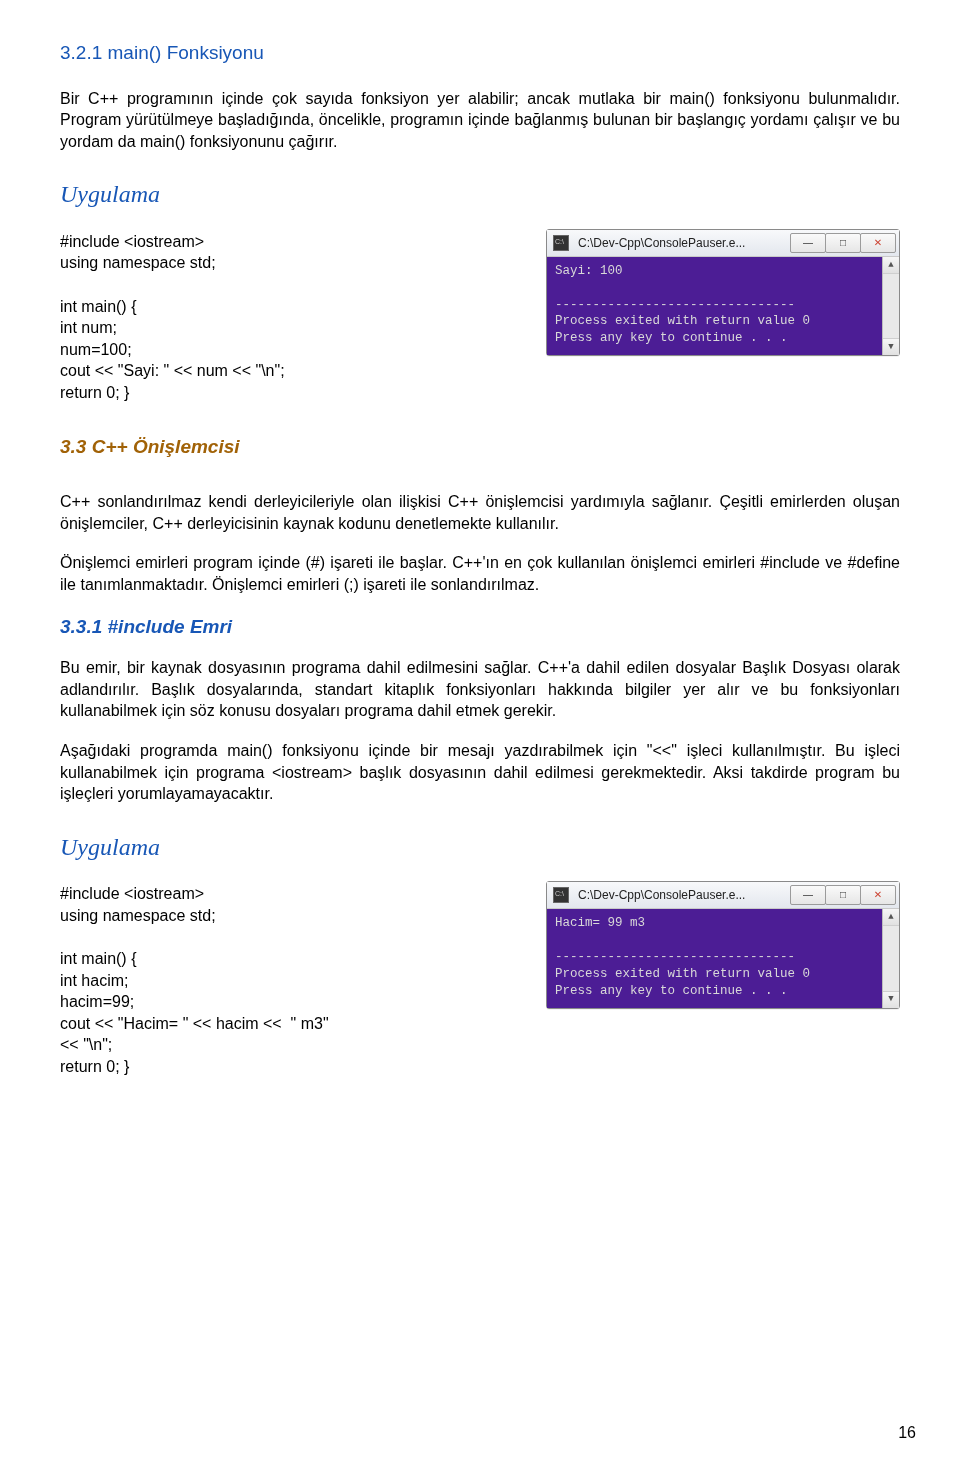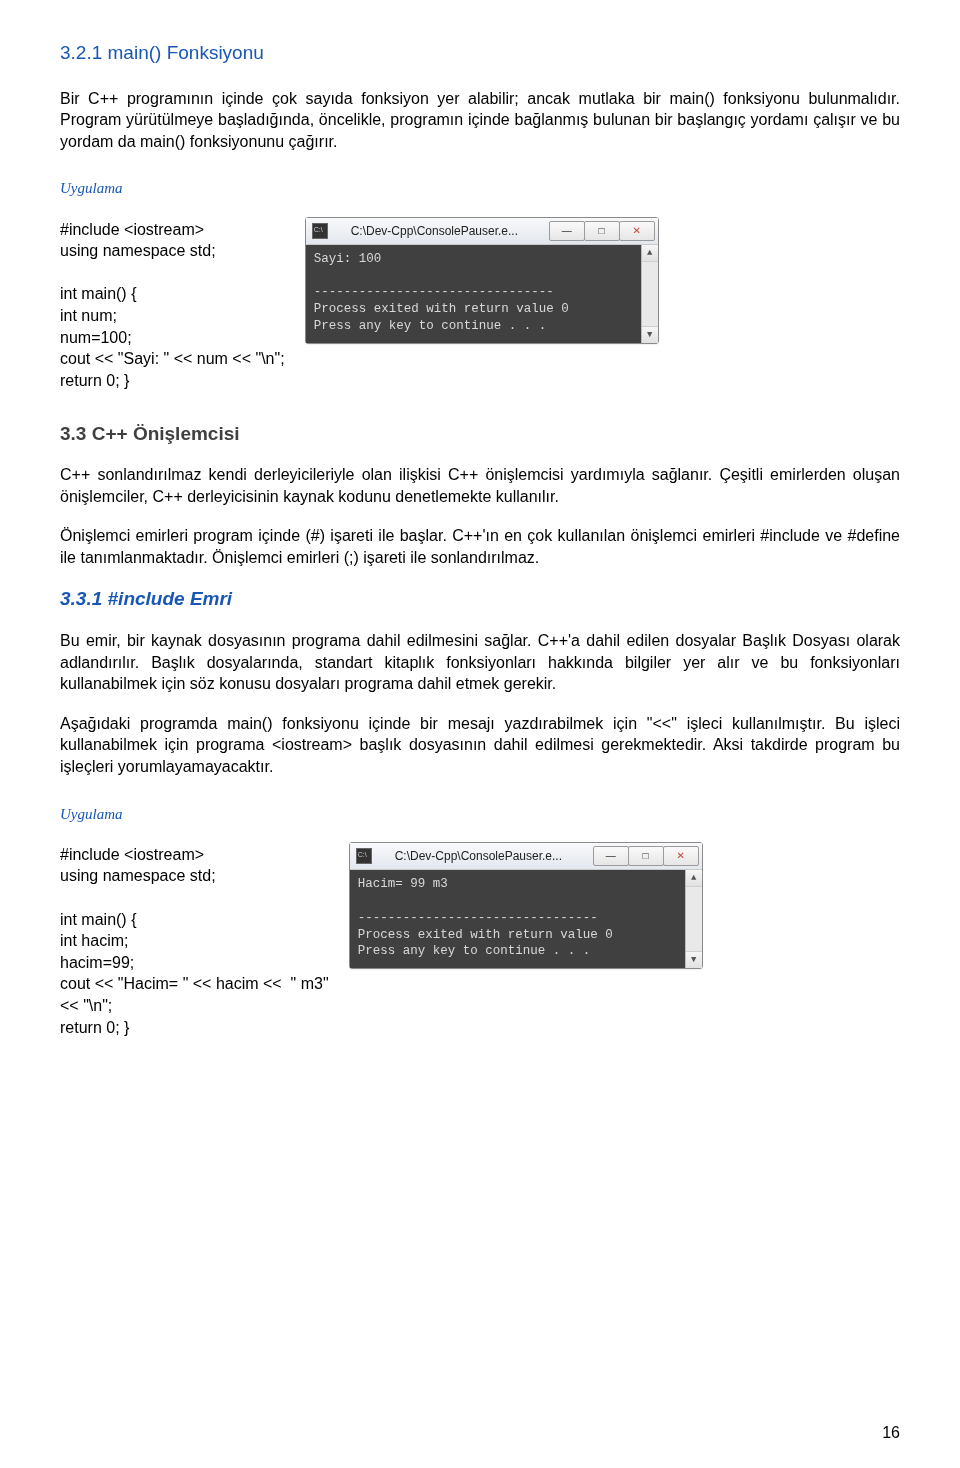--- a/index.html
+++ b/index.html
@@ -14,62 +14,64 @@
     line-height: 1.35;
   }
   .heading-blue {
     color: #1857b6;
     font-family: "Trebuchet MS", Verdana, sans-serif;
     font-weight: normal;
     font-size: 19px;
     margin: 0 0 22px 0;
   }
   .heading-blue-sub {
-    color: #404040;
+    color: #a16207;
     font-family: "Trebuchet MS", Verdana, sans-serif;
     font-weight: bold;
     font-size: 19px;
-    margin: 30px 0 17px 0;
+    margin: 30px 0 32px 0;
+    font-style: italic;
   }
   .heading-include {
     color: #1857b6;
     font-family: "Trebuchet MS", Verdana, sans-serif;
     font-weight: bold;
     font-size: 19px;
     margin: 18px 0 18px 0;
     font-style: italic;
   }
   .italic-blue {
     color: #1857b6;
     font-family: Georgia, serif;
     font-style: italic;
-    font-size: 15px;
+    font-size: 24px;
     margin: 26px 0 18px 0;
   }
   p {
     margin: 0 0 18px 0;
     text-align: justify;
   }
   .code-block {
     font-family: "Trebuchet MS", Verdana, sans-serif;
     font-size: 16px;
     white-space: pre;
     line-height: 1.35;
     margin-top: 2px;
   }
   .bold-inline { font-weight: normal; }
   .page-num {
     position: fixed;
     bottom: 24px;
-    right: 60px;
+    right: 44px;
     font-size: 16px;
     color: #000;
   }
   .row {
     display: flex;
+    justify-content: space-between;
     align-items: flex-start;
     gap: 20px;
   }
   .console {
     width: 352px;
     border: 1px solid #8a8a8a;
     border-radius: 3px;
     background: #eef2f6;
     font-family: "Segoe UI", Tahoma, sans-serif;
     font-size: 12px;
@@ -80,21 +82,21 @@
     display: flex;
     align-items: center;
     justify-content: space-between;
     padding: 3px 3px 3px 6px;
     background: linear-gradient(#f8f9fb, #e3e7ee);
     border-bottom: 1px solid #c9c9c9;
   }
   .console-titlebar-left {
     display: flex;
     align-items: center;
-    gap: 23px;
+    gap: 9px;
     color: #333;
   }
   .console-path {
     font-size: 12px;
     color: #222;
   }
   .win-btns {
     display: flex;
     gap: 0;
   }
@@ -106,21 +108,21 @@
     display: flex;
     align-items: center;
     justify-content: center;
     font-size: 10px;
     color: #333;
     border-radius: 2px;
     margin-left: -1px;
   }
   .win-btn.close { color: #c43; }
   .console-body {
-    background: #404040;
+    background: #4c1d95;
     color: #d8d8d8;
     font-family: "Consolas", "Courier New", monospace;
     font-size: 12.5px;
     padding: 6px 8px 8px 8px;
     white-space: pre;
     line-height: 1.35;
     position: relative;
     display: flex;
   }
   .console-body-text { flex: 1; }

